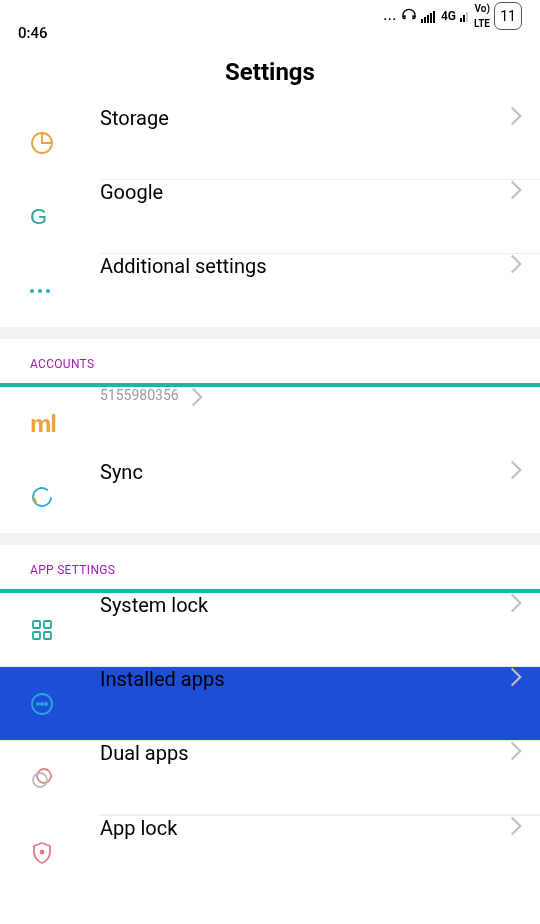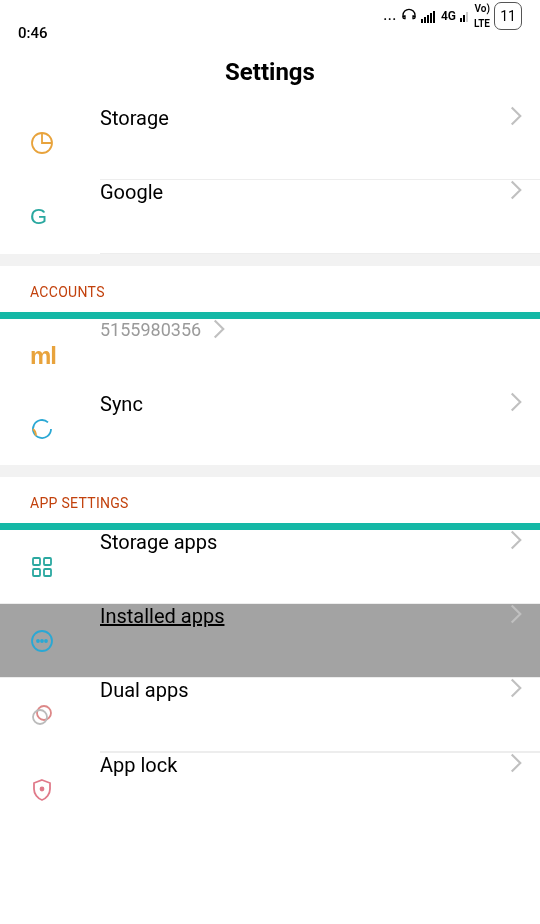--- a/index.html
+++ b/index.html
@@ -43,47 +43,46 @@
       color: #000;
       text-align: center;
     }
     .list { }
     .section-gap {
       height: 12px;
       background: #f2f2f2;
     }
     .section-header {
       padding: 18px 30px 12px;
-      font-size: 14px;
-      color: #c2410c;
+      font-size: 12px;
+      color: #a21caf;
       letter-spacing: 0.3px;
-      border-bottom: 7px solid #14b8a6;
+      border-bottom: 4px solid #14b8a6;
     }
     .row {
       display: flex;
       height: 73px;
       padding: 0 18px 0 30px;
       background: #fff;
     }
     .row.selected {
-      background: #a3a3a3;
-      text-decoration: underline;
+      background: #1d4ed8;
     }
     .row .icon-slot {
       width: 70px;
       display: flex;
       align-items: center;
     }
     .row .label {
       flex: 1;
       font-size: 20px;
       color: #000;
     }
     .row .value {
-      font-size: 18px;
+      font-size: 14px;
       color: #9a9a9a;
       margin-right: 12px;
     }
     .row .chevron {
       color: #c0c0c0;
     }
     .divider-inset {
       height: 1px;
       background: #ededed;
       margin-left: 100px;
@@ -168,20 +167,33 @@
     <div class="icon-slot">
       <span class="g-logo">G</span>
     </div>
     <div class="label">Google</div>
     <svg class="chevron" width="12" height="20" viewBox="0 0 8 14" fill="none" stroke="currentColor" stroke-width="1.5">
         <path d="M1 1l6 6-6 6"></path>
       </svg>
   </div>
   <div class="divider-inset"></div>
 
+  <div class="row">
+    <div class="icon-slot">
+      <div class="three-dots">
+          <span></span>
+          <span></span>
+          <span></span>
+        </div>
+    </div>
+    <div class="label">Additional settings</div>
+    <svg class="chevron" width="12" height="20" viewBox="0 0 8 14" fill="none" stroke="currentColor" stroke-width="1.5">
+        <path d="M1 1l6 6-6 6"></path>
+      </svg>
+  </div>
 </div>
 
 <div class="section-gap"></div>
 
 <div class="section-header">ACCOUNTS</div>
 <div class="list">
   <div class="row">
     <div class="icon-slot">
       <span class="mi-logo">ml</span>
     </div>
@@ -211,21 +223,21 @@
 <div class="list">
   <div class="row">
     <div class="icon-slot">
       <svg class="icon" viewBox="0 0 24 24" fill="none" stroke="#2aa8a0" stroke-width="1.8">
           <rect x="3" y="3" width="7" height="7" rx="1"></rect>
           <rect x="14" y="3" width="7" height="7" rx="1"></rect>
           <rect x="3" y="14" width="7" height="7" rx="1"></rect>
           <rect x="14" y="14" width="7" height="7" rx="1"></rect>
         </svg>
     </div>
-    <div class="label">Storage apps</div>
+    <div class="label">System lock</div>
     <svg class="chevron" width="12" height="20" viewBox="0 0 8 14" fill="none" stroke="currentColor" stroke-width="1.5">
         <path d="M1 1l6 6-6 6"></path>
       </svg>
   </div>
   <div class="divider-full"></div>
 
   <div class="row selected">
     <div class="icon-slot">
       <svg class="icon" viewBox="0 0 24 24" fill="none" stroke="#2aa8d4" stroke-width="1.8">
           <circle cx="12" cy="12" r="10"></circle>

